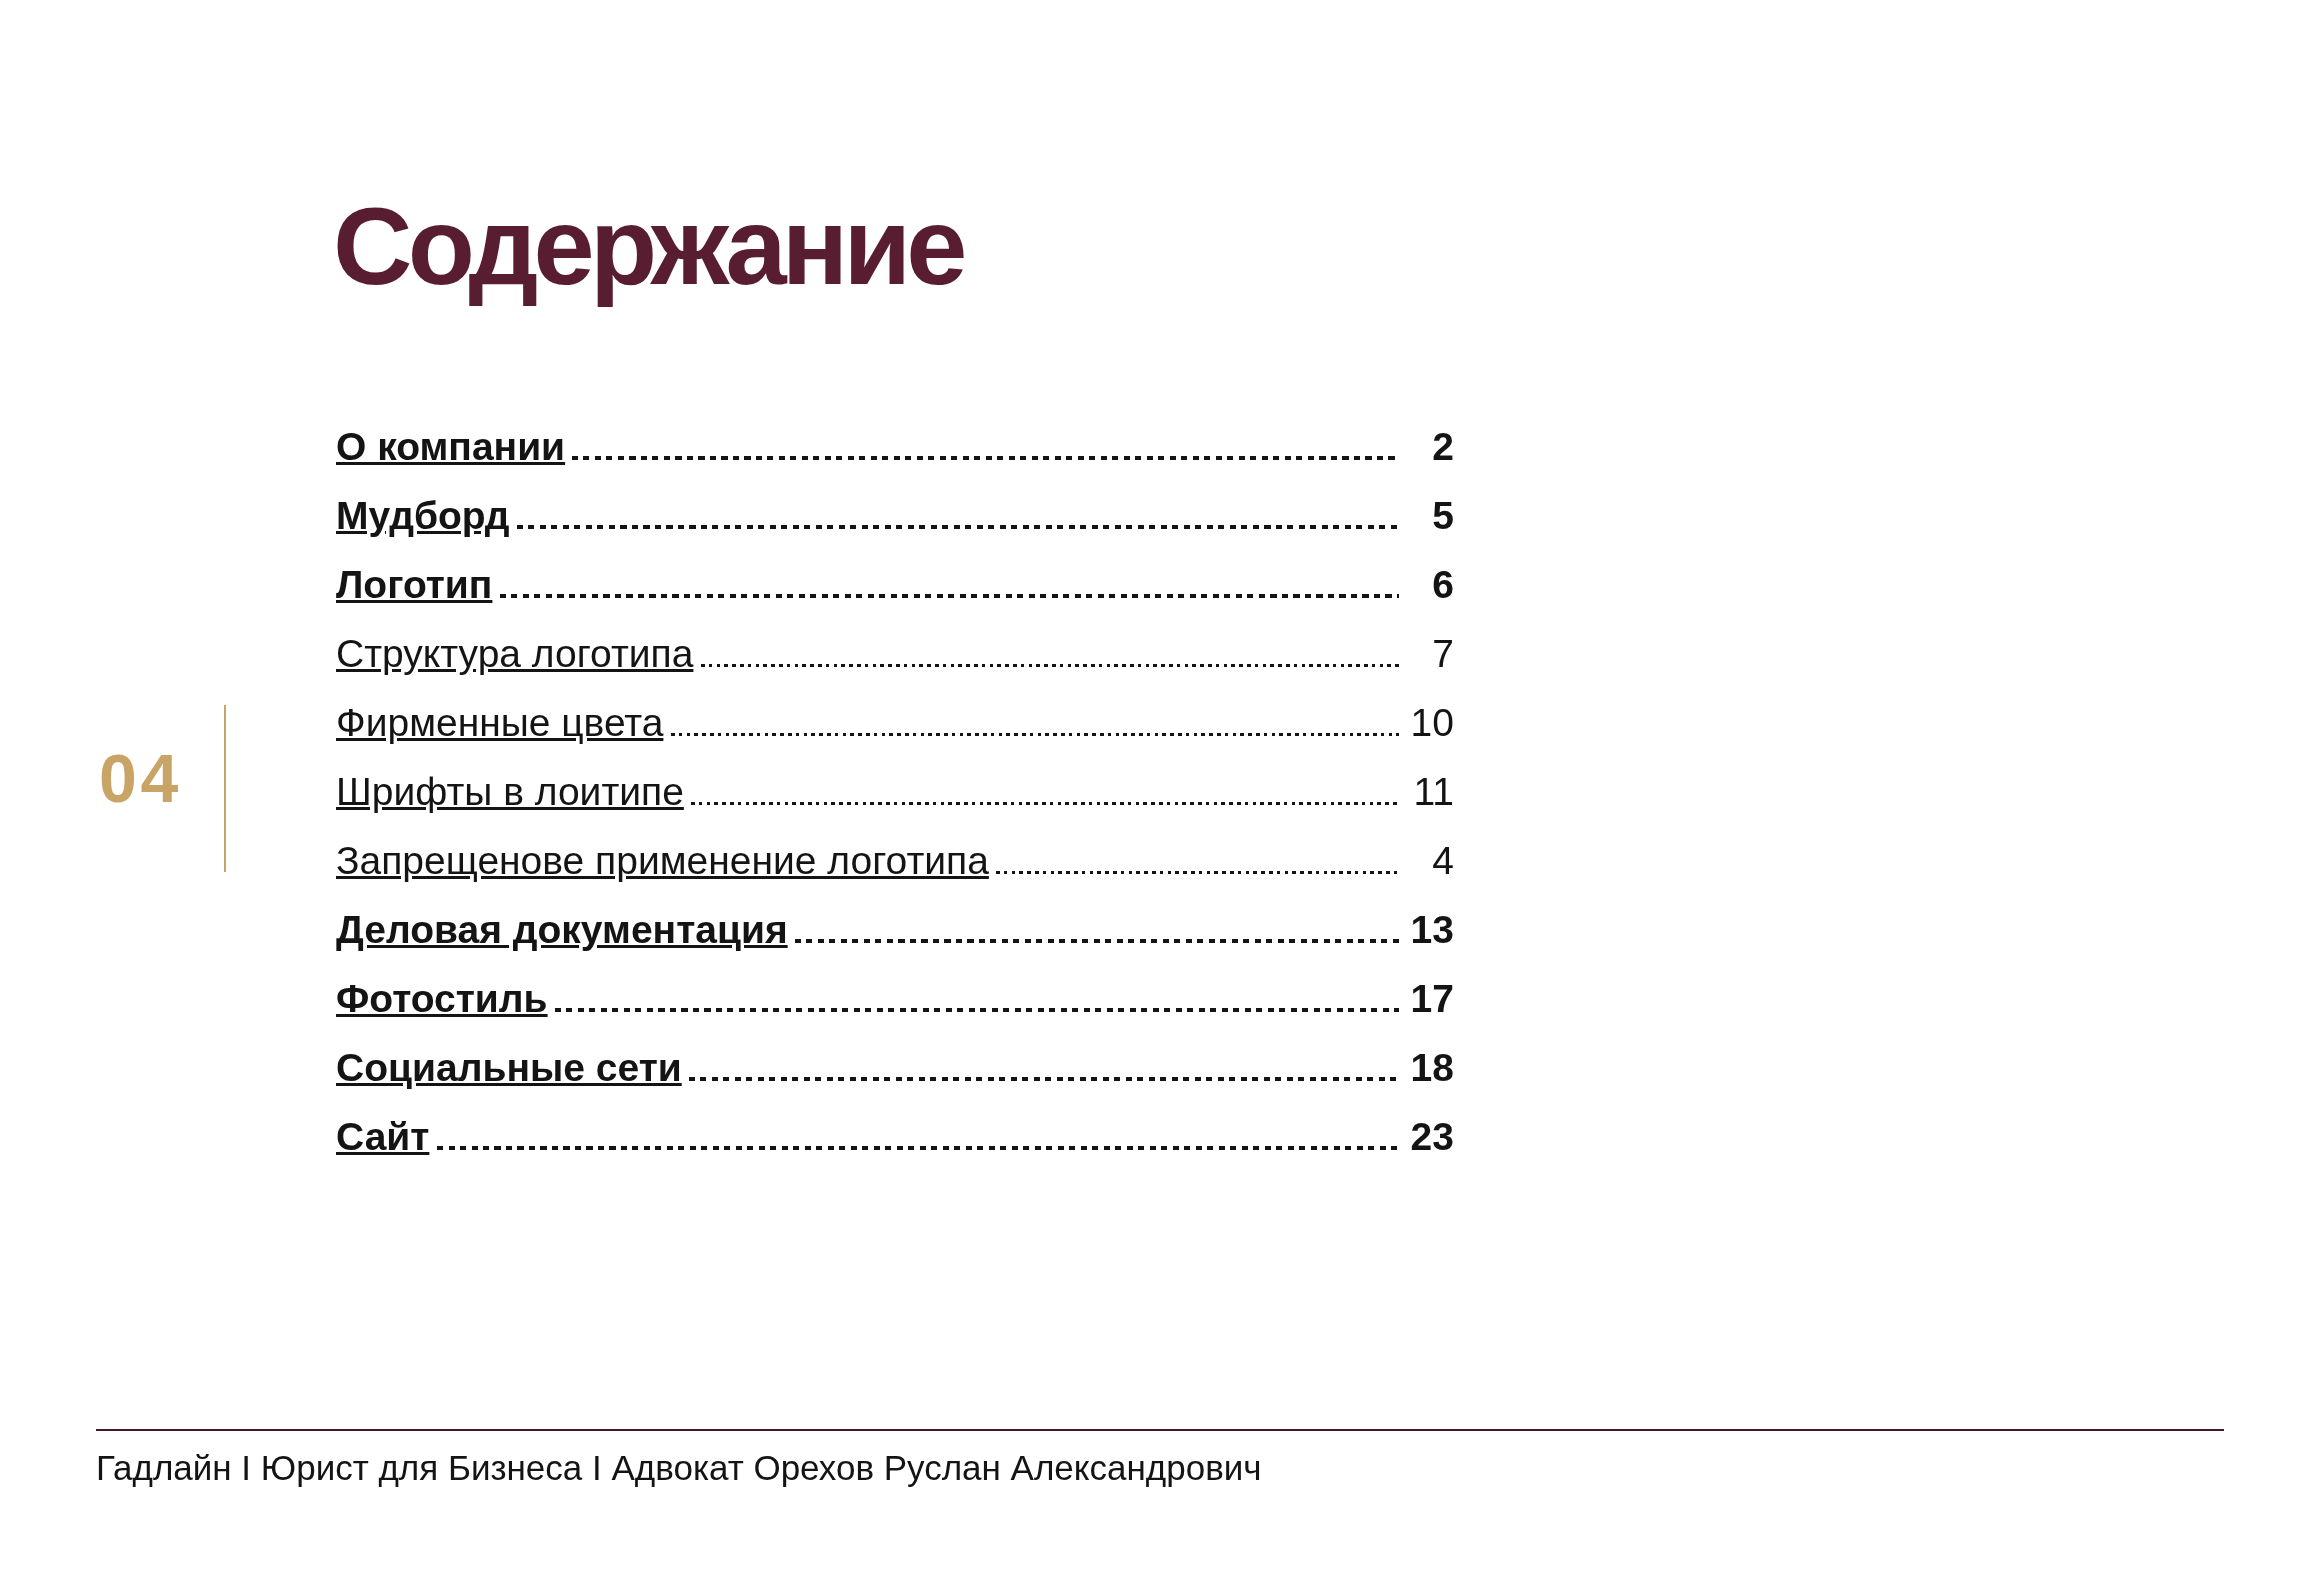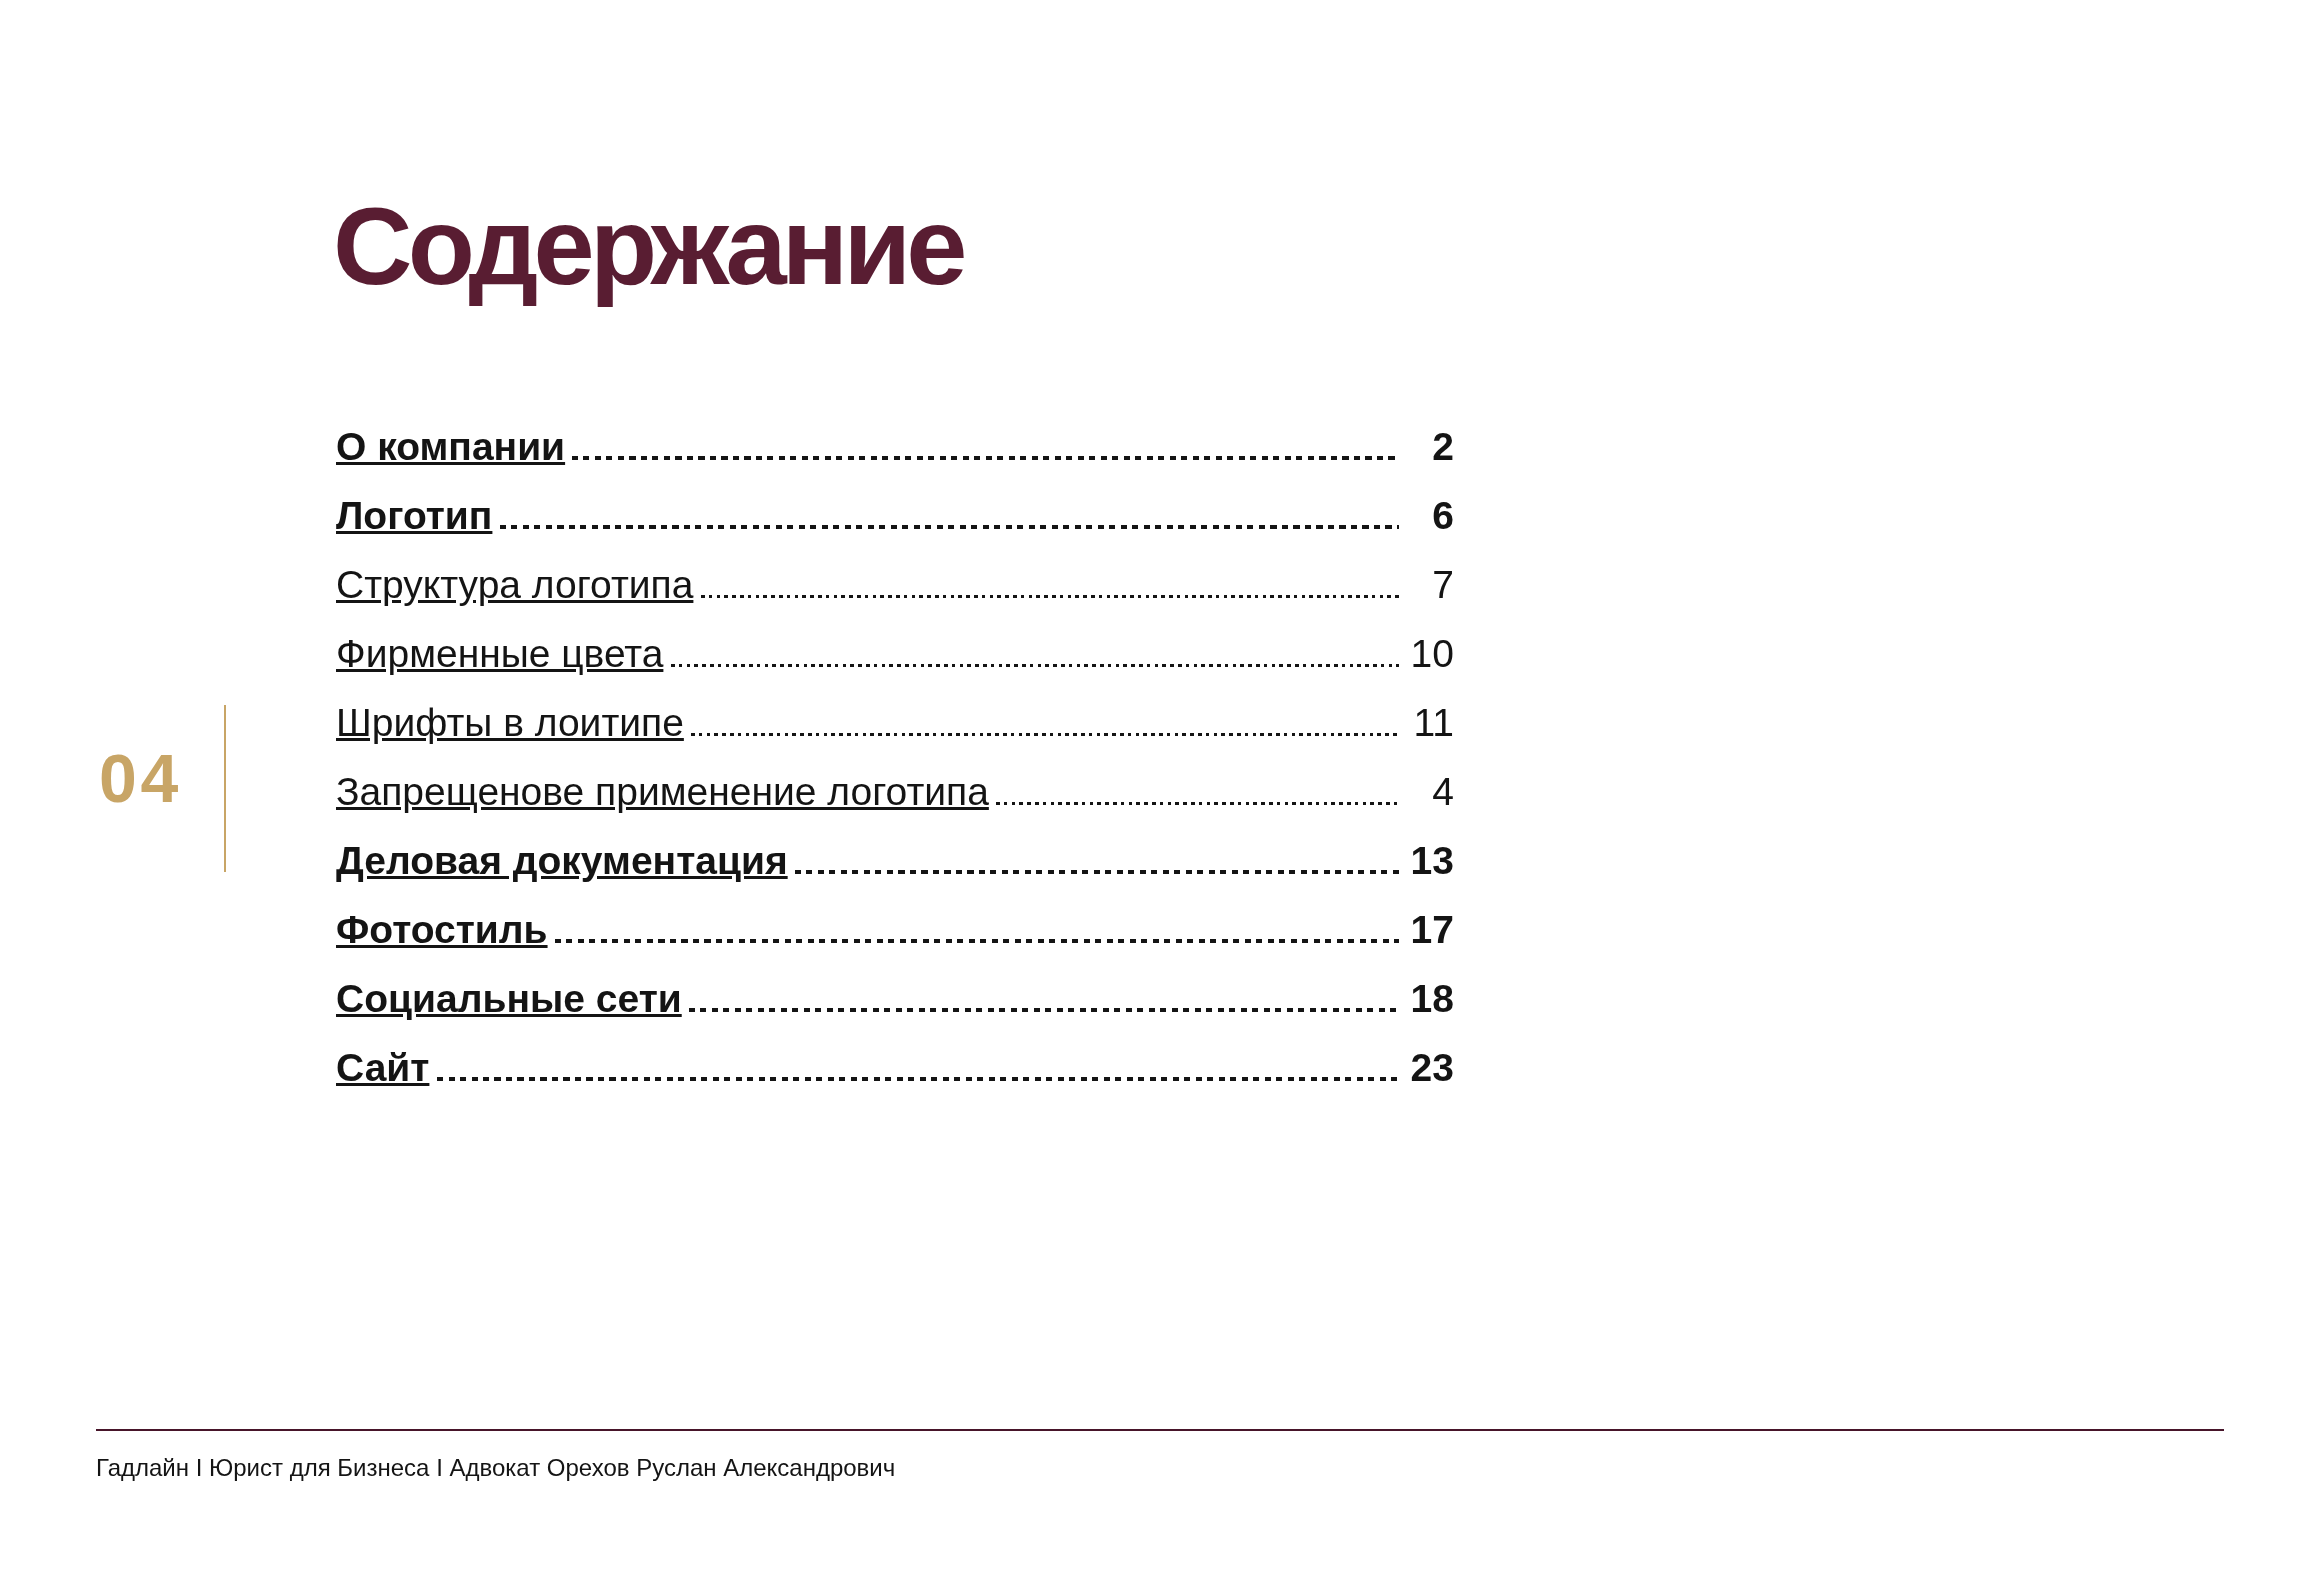--- a/index.html
+++ b/index.html
@@ -81,41 +81,46 @@
   }
   .footer-rule {
     position: absolute;
     left: 96px; top: 1429px;
     width: 2128px; height: 2.4px;
     background: var(--maroon-dark, #47152A);
   }
   .footer-text {
     position: absolute;
     left: 96px; top: 1449px;
-    font-size: 24px;
+    font-size: 35px;
     line-height: 37px;
     font-weight: 500;
     color: var(--ink, #141414);
     white-space: nowrap;
   }
 </style>
 </head>
 <body>
 
 <div class="page">
 
   <h1 class="title">Содержание</h1>
 
   <div class="toc">
   <div class="toc-row bold">
     <span class="label">О компании</span>
     <span class="leader"></span>
     <span class="pagenum">2</span>
   </div>
 
+  <div class="toc-row bold">
+    <span class="label">Мудборд</span>
+    <span class="leader"></span>
+    <span class="pagenum">5</span>
+  </div>
 
   <div class="toc-row bold">
     <span class="label">Логотип</span>
     <span class="leader"></span>
     <span class="pagenum">6</span>
   </div>
 
   <div class="toc-row regular">
     <span class="label">Структура логотипа</span>
     <span class="leader"></span>

